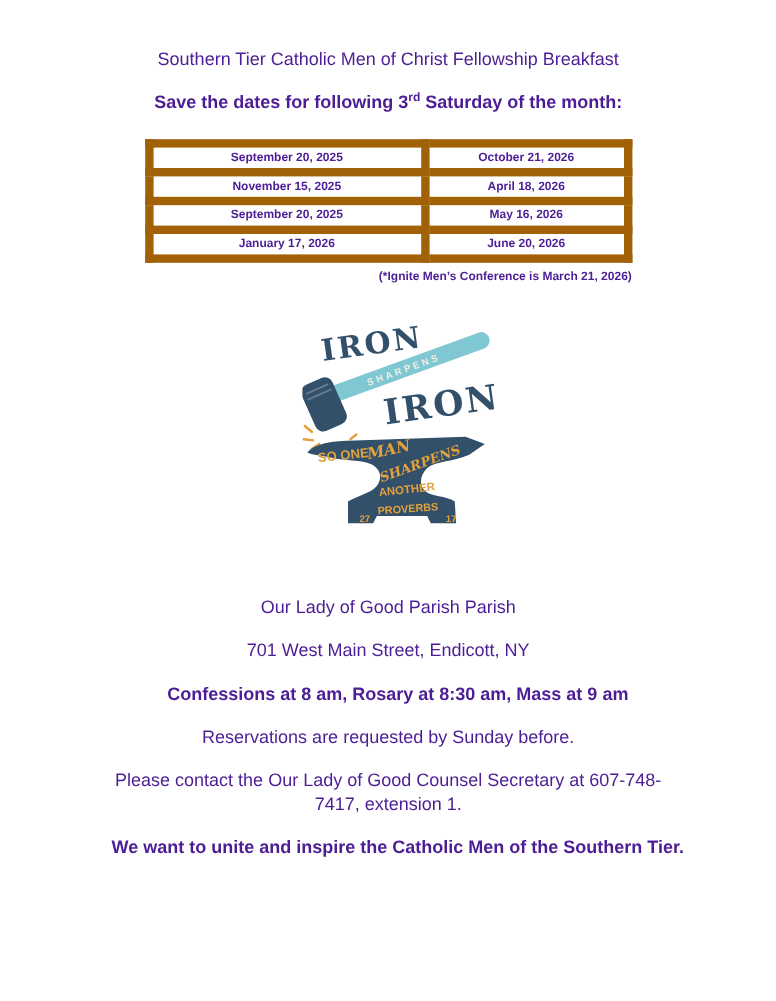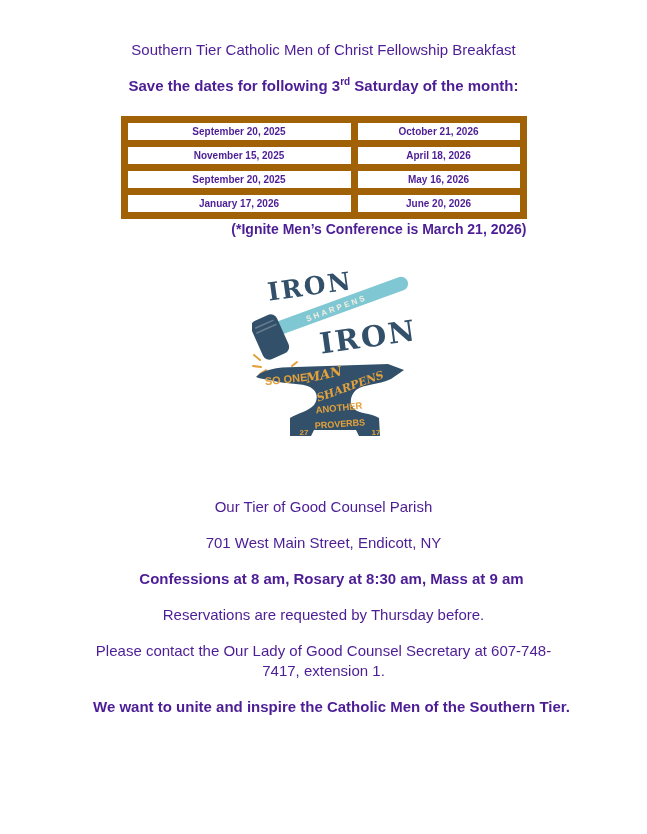--- a/index.html
+++ b/index.html
@@ -45,21 +45,21 @@
     text-align: center;
   }
   table.dates col.c1 { width: 230px; }
   table.dates col.c2 { width: 169px; }
   .footnote-wrap {
     width: 406px;
     margin: 1px auto 0 auto;
     text-align: right;
   }
   .footnote {
-    font-size: 14px;
+    font-size: 10px;
     font-weight: bold;
     line-height: 12px;
   }
   .logo-wrap { margin-top: 29px; height: 180px; }
   .logo-wrap svg { transform: translateX(8px); }
   .details { margin-top: 50px; }
   .details p {
     margin: 0 0 16px 0;
     font-size: 15px;
     line-height: 20px;
@@ -145,22 +145,22 @@
         <text x="98" y="123" font-size="11" font-family="DejaVu Serif, serif" font-style="italic" transform="rotate(-20 98 119)">SHARPENS</text>
         <text x="87" y="144" font-size="9.5" transform="rotate(-6 87 141)">ANOTHER</text>
         <text x="88" y="160" font-size="9" transform="rotate(-4 88 158)">PROVERBS</text>
         <text x="52" y="168" font-size="8">27</text>
         <text x="124" y="168" font-size="8">17</text>
       </g>
     </svg>
   </div>
 
   <div class="details">
-    <p>Our Tier of Good Counsel Parish</p>
+    <p>Our Lady of Good Parish Parish</p>
     <p>701 West Main Street, Endicott, NY</p>
     <p class="bold">Confessions at 8 am, Rosary at 8:30 am, Mass at 9 am</p>
-    <p>Reservations are requested by Thursday before.</p>
+    <p>Reservations are requested by Sunday before.</p>
     <p class="wrap2">Please contact the Our Lady of Good Counsel Secretary at 607-748-
 7417, extension 1.</p>
     <p class="bold">We want to unite and inspire the Catholic Men of the Southern Tier.</p>
   </div>
 
 </div>
 
 </body></html>

